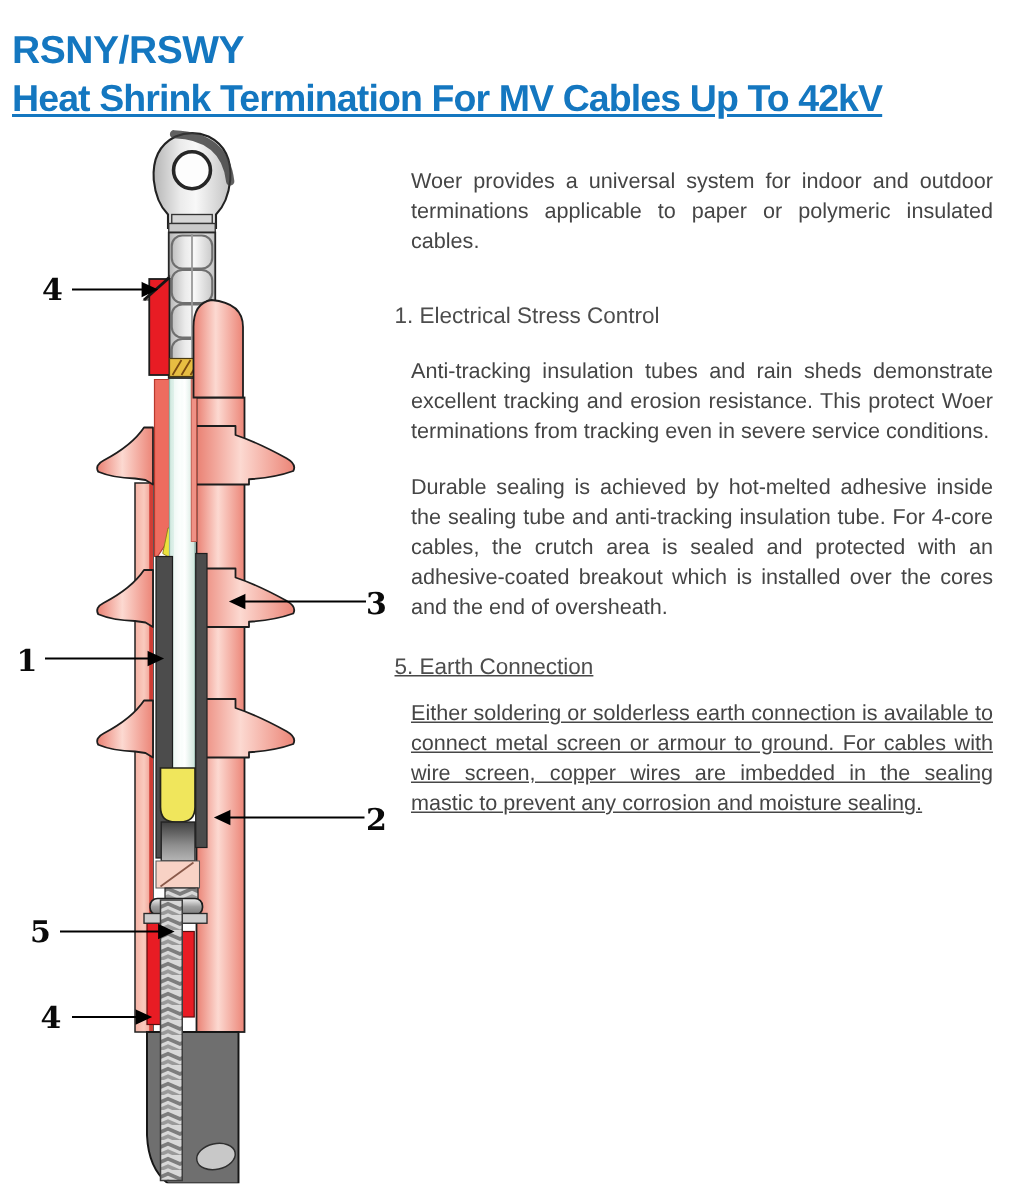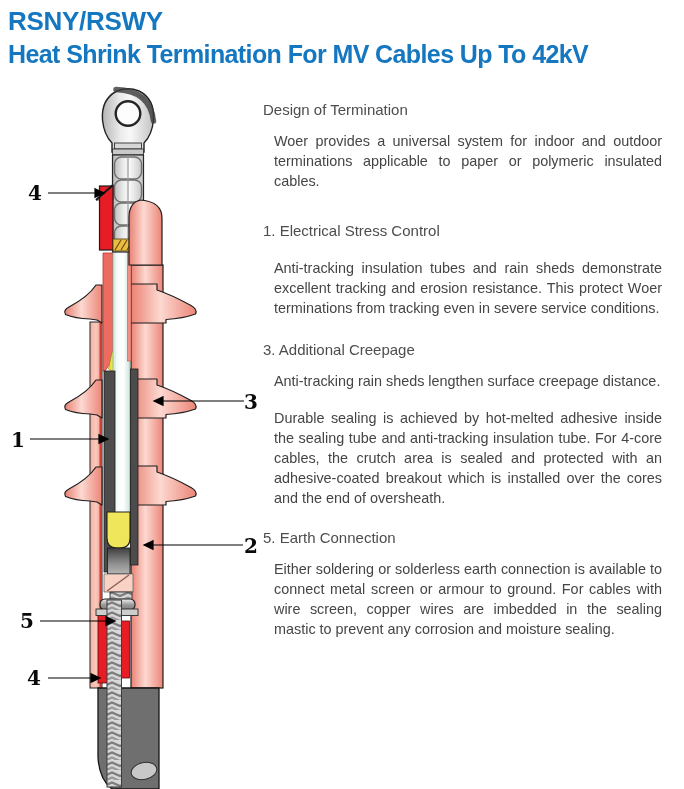--- a/index.html
+++ b/index.html
@@ -1,25 +1,25 @@
 <!DOCTYPE html>
 <html><head>
 <meta charset="utf-8">
 <style>
   html,body{margin:0;padding:0;}
   body{
     width:684px;height:789px;position:relative;background:#ffffff;
     font-family:"Liberation Sans",sans-serif;overflow:hidden;
   }
   .hdr{
-    position:absolute;left:8px;top:4px;
+    position:absolute;left:8px;top:16px;
     color:#1477c0;font-weight:700;white-space:nowrap;
   }
   .hdr .model{font-size:26px;line-height:34px;letter-spacing:-0.3px;}
-  .hdr .title{font-size:25px;line-height:32px;letter-spacing:-0.6px;}
+  .hdr .title{font-size:25px;line-height:32px;letter-spacing:-0.6px;text-decoration:underline;}
   .diagram-svg{position:absolute;left:0;top:0;}
   .callout-num{
     position:absolute;font-family:"DejaVu Serif",serif;font-weight:700;
     font-size:20px;line-height:22px;color:#0a0a0a;
   }
   .textcol{
     position:absolute;left:263px;top:100px;width:410px;color:#474747;
   }
   .sec h3{
     margin:0 0 3px 0;font-size:15px;font-weight:400;line-height:20px;color:#4d4d4d;
@@ -188,33 +188,28 @@
 
 <div class="callout-num" style="left:28px;top:182px;">4</div>
 <div class="callout-num" style="left:11px;top:429px;">1</div>
 <div class="callout-num" style="left:244px;top:391px;">3</div>
 <div class="callout-num" style="left:244px;top:535px;">2</div>
 <div class="callout-num" style="left:20px;top:610px;">5</div>
 <div class="callout-num" style="left:27px;top:667px;">4</div>
 
 <main class="textcol">
   <section class="sec">
-    <h3>Design of Termination</h3>
     <p>Woer provides a universal system for indoor and outdoor terminations applicable to paper or polymeric insulated cables.</p>
   </section>
   <section class="sec" style="margin-top:30px;">
     <h3>1. Electrical Stress Control</h3>
   </section>
   <section class="sec" style="margin-top:17px;">
     <p>Anti-tracking insulation tubes and rain sheds demonstrate excellent tracking and erosion resistance. This protect Woer terminations from tracking even in severe service conditions.</p>
   </section>
-  <section class="sec" style="margin-top:22px;">
-    <h3>3. Additional Creepage</h3>
-    <p>Anti-tracking rain sheds lengthen surface creepage distance.</p>
-  </section>
   <section class="sec" style="margin-top:17px;">
     <p>Durable sealing is achieved by hot-melted adhesive inside the sealing tube and anti-tracking insulation tube. For 4-core cables, the crutch area is sealed and protected with an adhesive-coated breakout which is installed over the cores and the end of oversheath.</p>
   </section>
-  <section class="sec" style="margin-top:20px;">
+  <section class="sec" style="margin-top:20px;text-decoration:underline;">
     <h3>5. Earth Connection</h3>
     <p>Either soldering or solderless earth connection is available to connect metal screen or armour to ground. For cables with wire screen, copper wires are imbedded in the sealing mastic to prevent any corrosion and moisture sealing.</p>
   </section>
 </main>
 
 </body></html>

